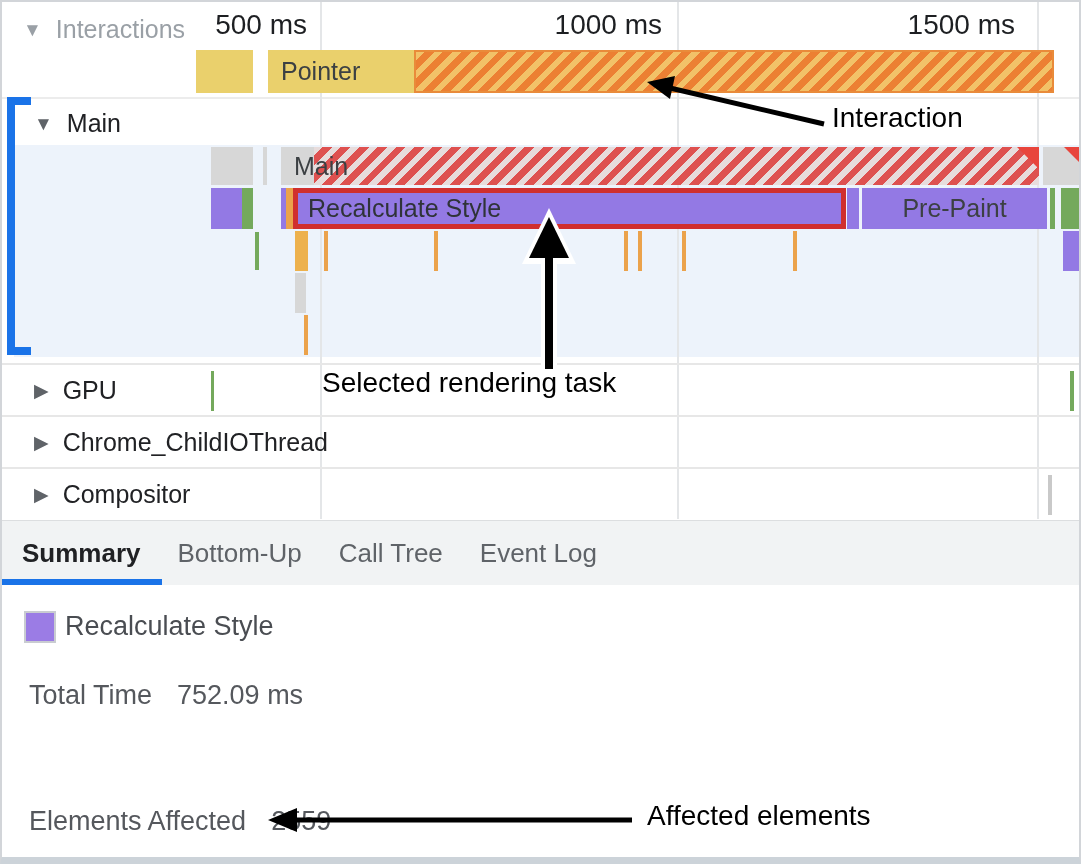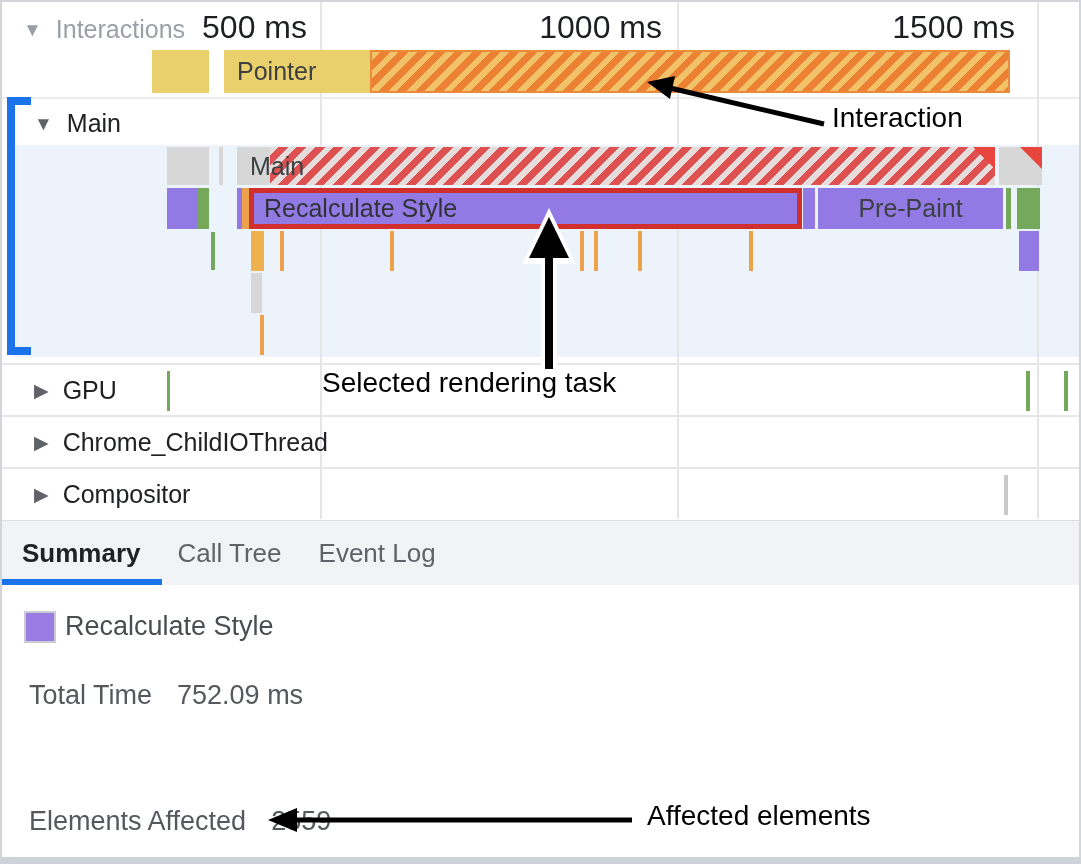--- a/index.html
+++ b/index.html
@@ -5,28 +5,28 @@
   html,body{margin:0;padding:0;background:#fff;}
   .screen{
     position:relative;width:1081px;height:864px;overflow:hidden;
     box-sizing:border-box;background:#fff;
     border:2px solid #d2d5d9;border-bottom:7px solid #ccd3d9;
     font-family:"Liberation Sans","DejaVu Sans",sans-serif;
     color:#202124;
   }
   
   .gridline{position:absolute;top:0;width:2px;height:517px;background:#e4e6e8;z-index:1;}
-  .tick-label{position:absolute;top:7px;font-size:32px;color:#1d1f22;white-space:nowrap;transform:translateX(-100%);z-index:2;}
+  .tick-label{position:absolute;top:7px;font-size:28px;color:#1d1f22;white-space:nowrap;transform:translateX(-100%);z-index:2;}
   
   .track-head{position:absolute;display:flex;align-items:center;gap:14px;font-size:25px;z-index:6;white-space:nowrap;}
   .tri{font-size:19px;color:#5f6368;}
   .track-head.dim{color:#9aa0a6;}
   .track-head.dim .tri{color:#9aa0a6;}
   
-  .bar{position:absolute;z-index:4;box-sizing:border-box;}
+  .bar{position:absolute;z-index:4;box-sizing:border-box;margin-left:44px;}
   .bar-label{position:relative;z-index:3;font-size:25px;color:#3c4043;line-height:42px;padding-left:13px;white-space:nowrap;}
   .yellow{background:#ead06c;}
   .purple{background:#9379e4;}
   .green{background:#74a95c;}
   .gray{background:#d7d7d7;}
   .orange{background:#eba24b;}
   .orangeblock{background:#edb14d;}
   .graytick{background:#c9c9c9;}
   .pointer-hatch{position:absolute;top:0;bottom:0;right:0;z-index:1;
     background:repeating-linear-gradient(135deg,#f2c268 0 6px,#ec8033 6px 13px);
@@ -146,20 +146,21 @@
   <div class="thread-row" style="top:465px;height:52px;border-bottom:2px solid #e7e7e7">
     <div class="track-head" style="left:32px;top:11px">
       <span class="tri">▶</span>
       <span>Compositor</span>
     </div>
     <div class="bar graytick" style="left:1002px;top:6px;width:4px;height:40px"></div>
   </div>
 
   <div class="tabbar">
     <div class="tab active">Summary</div>
+    <div class="tab">Bottom-Up</div>
     <div class="tab">Call Tree</div>
     <div class="tab">Event Log</div>
   </div>
   <div class="tab-underline"></div>
 
   <div class="swatch"></div>
   <div class="summary-title">Recalculate Style</div>
   <div class="sum-row" style="top:678px">
     <span>Total Time</span><span class="val">752.09 ms</span>
   </div>

